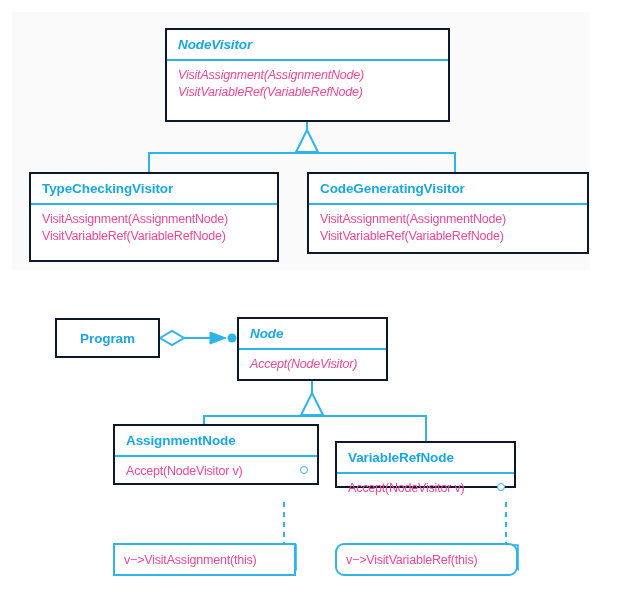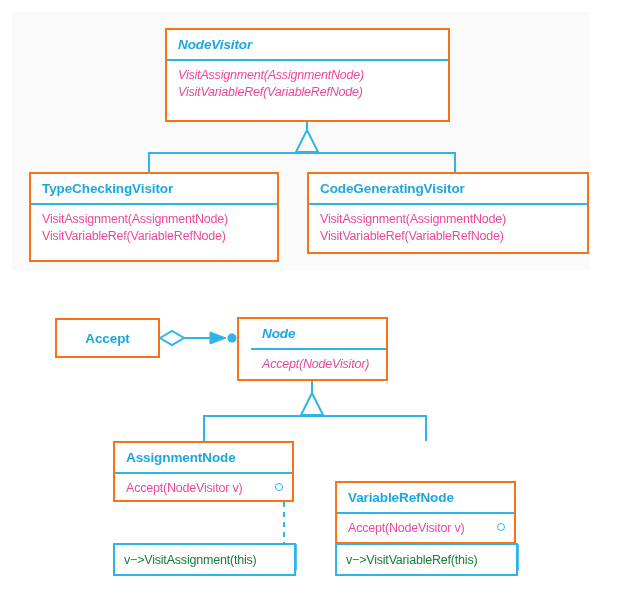--- a/index.html
+++ b/index.html
@@ -20,21 +20,21 @@
     width: 630px;
     height: 596px;
   }
   .panel-bg {
     position: absolute;
     background: #fafafa;
   }
   
   .uml-box {
     position: absolute;
-    border: 2px solid #f97316;
+    border: 2px solid #0f172a;
     background: #ffffff;
     box-sizing: border-box;
   }
   .uml-title {
     box-sizing: border-box;
     width: 100%;
     color: #1ba7e0;
     font-size: 13.5px;
     font-weight: bold;
     padding: 7px 0 7px 11px;
@@ -78,21 +78,21 @@
   
   .note-box {
     position: absolute;
     border: 2px solid #2fb4e9;
     background: #ffffff;
     box-sizing: border-box;
     display: flex;
     align-items: center;
   }
   .note-text {
-    color: #15803d;
+    color: #ec4899;
     font-size: 12.5px;
     padding-left: 9px;
     white-space: nowrap;
     letter-spacing: -0.2px;
   }
   
   .op-anchor {
     position: absolute;
     width: 8px;
     height: 8px;
@@ -163,48 +163,48 @@
 <div class="uml-box" style="left:307px; top:172px; width:282px; height:82px;">
   <div class="uml-title">CodeGeneratingVisitor</div>
   <div class="uml-divider"></div>
   <div class="uml-ops">
     <div class="uml-op">VisitAssignment(AssignmentNode)</div>
     <div class="uml-op">VisitVariableRef(VariableRefNode)</div>
   </div>
 </div>
 
 <div class="uml-box simple" style="left:55px; top:318px; width:105px; height:40px;">
-  <div class="uml-title">Accept</div>
-</div>
-
-<div class="uml-box" style="left:237px; top:317px; width:151px; height:64px;padding-left:12px;">
+  <div class="uml-title">Program</div>
+</div>
+
+<div class="uml-box" style="left:237px; top:317px; width:151px; height:64px;">
   <div class="uml-title abstract">Node</div>
   <div class="uml-divider"></div>
   <div class="uml-ops">
     <div class="uml-op abstract">Accept(NodeVisitor)</div>
   </div>
 </div>
 
-<div class="uml-box" style="left:113px; top:441px; width:181px; height:61px;">
+<div class="uml-box" style="left:113px; top:424px; width:206px; height:61px;">
   <div class="uml-title">AssignmentNode</div>
   <div class="uml-divider"></div>
   <div class="uml-ops">
     <div class="uml-op">Accept(NodeVisitor v)</div>
   </div>
   <div class="op-anchor" style="right:9px; top:40px;"></div>
 </div>
 
-<div class="uml-box" style="left:335px; top:441px; width:181px; height:63px;margin-top:40px;">
+<div class="uml-box" style="left:335px; top:441px; width:181px; height:47px;">
   <div class="uml-title">VariableRefNode</div>
   <div class="uml-divider"></div>
   <div class="uml-ops">
     <div class="uml-op">Accept(NodeVisitor v)</div>
   </div>
   <div class="op-anchor" style="right:9px; top:40px;"></div>
 </div>
 
 <div class="note-box" style="left:113px; top:543px; width:183px; height:33px;">
   <span class="note-text">v−&gt;VisitAssignment(this)</span>
 </div>
 
-<div class="note-box" style="left:335px; top:543px; width:183px; height:33px;">
+<div class="note-box" style="left:335px; top:543px; width:183px; height:33px;border-radius:9px;">
   <span class="note-text">v−&gt;VisitVariableRef(this)</span>
 </div>
 
 </body></html>

